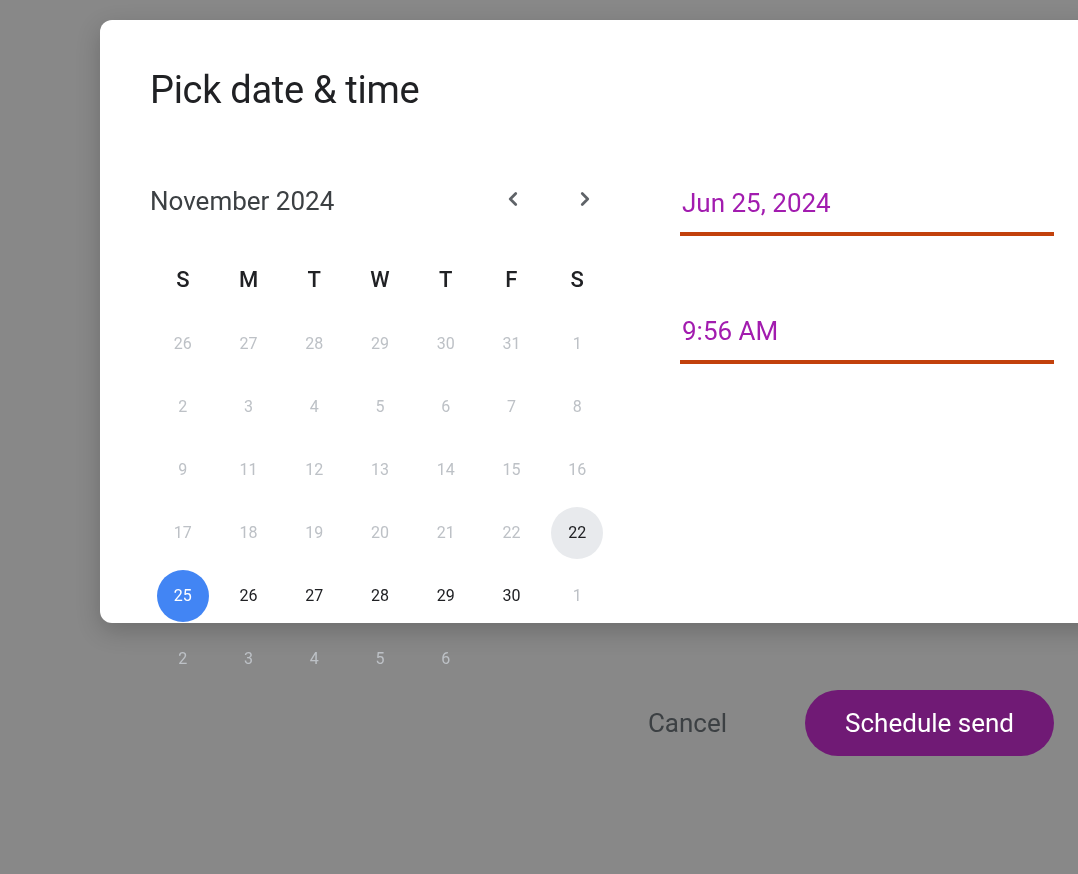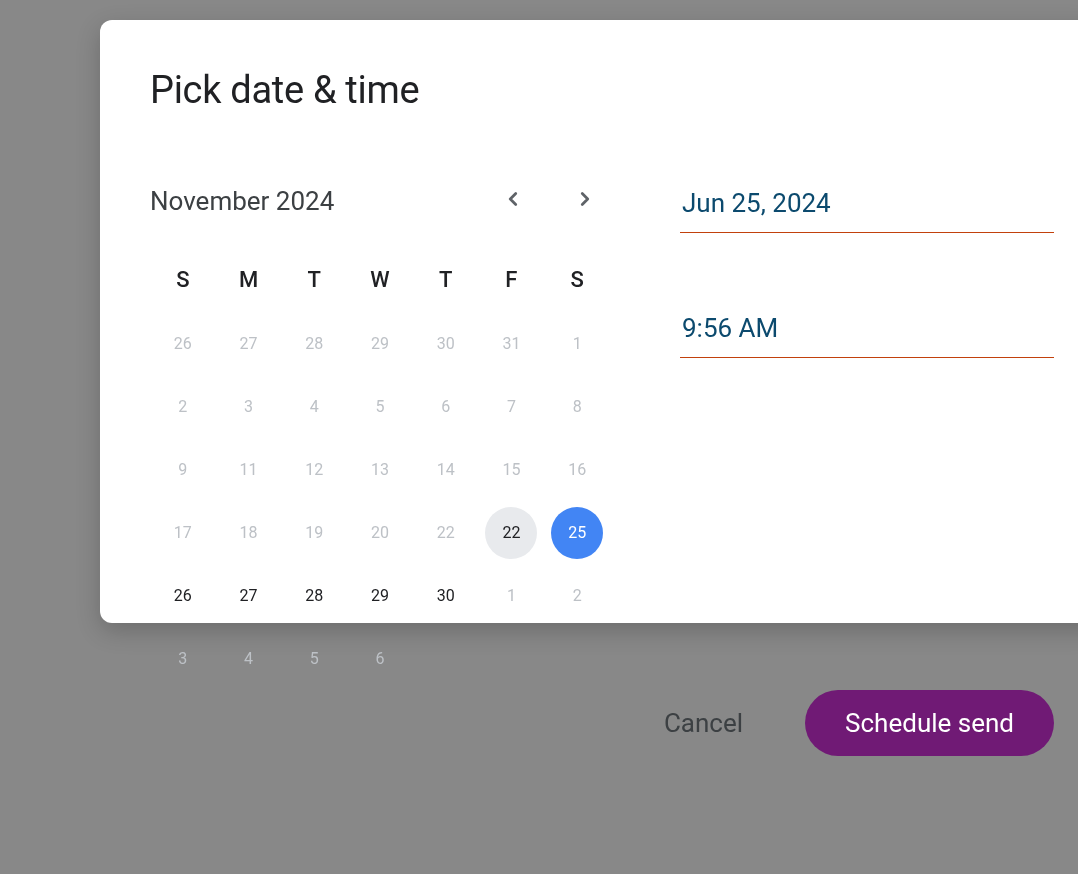--- a/index.html
+++ b/index.html
@@ -117,34 +117,34 @@
       background: #4285f4;
       color: #fff;
     }
     .inputs {
       flex: 1;
       padding-top: 0;
     }
     .text-input {
       width: 100%;
       border: none;
-      border-bottom: 1px solid #c2410c;
+      border-bottom: 4px solid #c2410c;
       font-size: 26px;
-      color: #0c4a6e;
+      color: #a21caf;
       padding: 6px 2px 14px 2px;
       font-family: inherit;
       outline: none;
       background: transparent;
       margin-bottom: 74px;
     }
     .actions {
       display: flex;
       justify-content: flex-end;
       align-items: center;
-      gap: 42px;
+      gap: 58px;
       margin-top: auto;
     }
     .btn-cancel {
       background: none;
       border: none;
       font-size: 26px;
       color: #3c4043;
       cursor: pointer;
       padding: 14px 20px;
       font-family: inherit;
@@ -265,20 +265,23 @@
           <div class="day-cell muted">
             <div class="day-circle">18</div>
           </div>
           <div class="day-cell muted">
             <div class="day-circle">19</div>
           </div>
           <div class="day-cell muted">
             <div class="day-circle">20</div>
           </div>
           <div class="day-cell muted">
+            <div class="day-circle">21</div>
+          </div>
+          <div class="day-cell muted">
             <div class="day-circle">22</div>
           </div>
           <div class="day-cell today">
             <div class="day-circle">22</div>
           </div>
           <div class="day-cell selected">
             <div class="day-circle">25</div>
           </div>
           <div class="day-cell active">
             <div class="day-circle">26</div>

